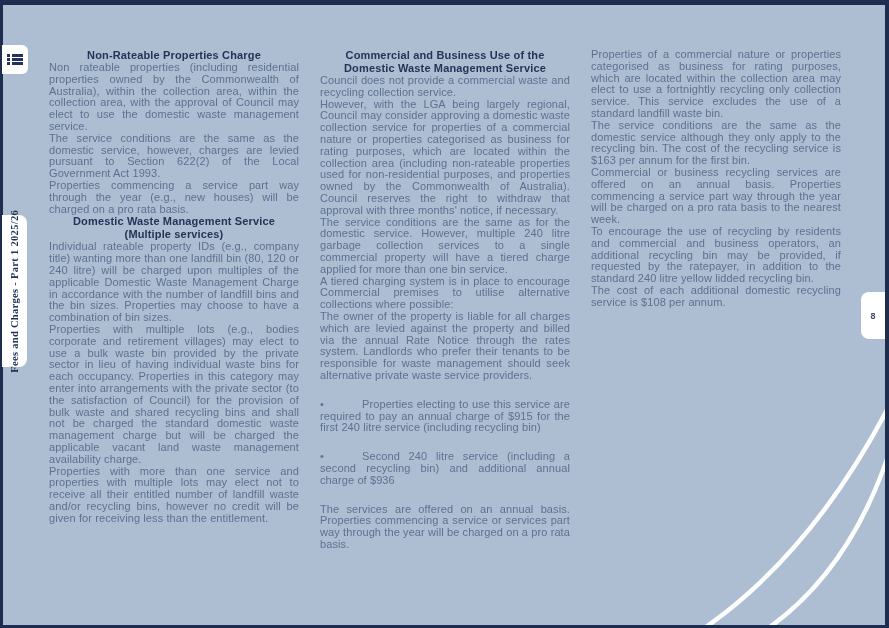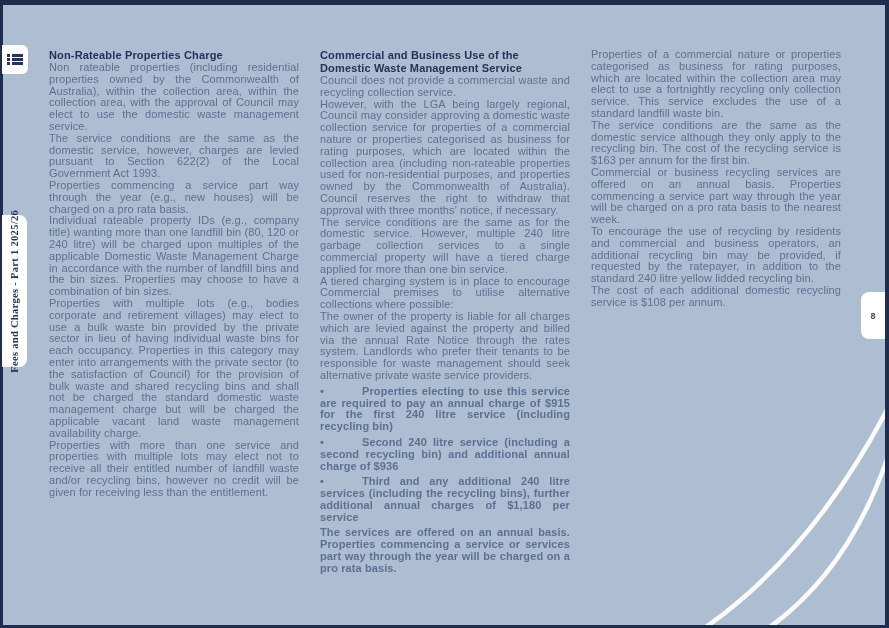--- a/index.html
+++ b/index.html
@@ -14,31 +14,31 @@
   }
   .curves{position:absolute;left:0;top:0;width:100%;height:100%;pointer-events:none;}
   
   .columns{
     position:absolute;left:46px;top:44px;
     display:flex;gap:21px;
   }
   .col{width:250px;}
   .block{}
   .col .block:first-child{margin-top:0;}
-  .block.flush{margin-top:4px;font-weight:bold;}
+  .block.flush{margin-top:17px;}
   .block.space-large{margin-top:34px;}
   .block p{
     margin:0;
     font-size:11px;line-height:11.8px;
     color:#5e7091;
     text-align:justify;
     letter-spacing:0.1px;
   }
   .block.heading p{
-    text-align:left;
+    text-align:center;
     font-weight:bold;
     font-size:11px;line-height:13px;
     color:#233457;
     letter-spacing:0.15px;
   }
   .marker{display:inline-block;width:42px;}
   
   .menu-btn{
     position:absolute;left:-1px;top:40px;width:26px;height:29px;
     background:#ffffff;border-radius:0 6px 6px 0;
@@ -110,20 +110,23 @@
         <div class="block heading">
           <p>Non-Rateable Properties Charge</p>
         </div>
         <div class="block text">
           <p>Non rateable properties (including residential properties owned by the Commonwealth of Australia), within the collection area, within the collection area, with the approval of Council may elect to use the domestic waste management service.</p>
           <p>The service conditions are the same as the domestic service, however, charges are levied pursuant to Section 622(2) of the Local Government Act 1993.</p>
         </div>
         <div class="block text">
           <p>Properties commencing a service part way through the year (e.g., new houses) will be charged on a pro rata basis.</p>
         </div>
+        <div class="block heading">
+          <p>Domestic Waste Management Service (Multiple services)</p>
+        </div>
         <div class="block text">
           <p>Individual rateable property IDs (e.g., company title) wanting more than one landfill bin (80, 120 or 240 litre) will be charged upon multiples of the applicable Domestic Waste Management Charge in accordance with the number of landfill bins and the bin sizes. Properties may choose to have a combination of bin sizes.</p>
         </div>
         <div class="block text">
           <p>Properties with multiple lots (e.g., bodies corporate and retirement villages) may elect to use a bulk waste bin provided by the private sector in lieu of having individual waste bins for each occupancy. Properties in this category may enter into arrangements with the private sector (to the satisfaction of Council) for the provision of bulk waste and shared recycling bins and shall not be charged the standard domestic waste management charge but will be charged the applicable vacant land waste management availability charge.</p>
           <p>Properties with more than one service and properties with multiple lots may elect not to receive all their entitled number of landfill waste and/or recycling bins, however no credit will be given for receiving less than the entitlement.</p>
         </div>
       </div>
     <div class="col">
         <div class="block heading">
@@ -137,23 +140,20 @@
           <p>The service conditions are the same as for the domestic service. However, multiple 240 litre garbage collection services to a single commercial property will have a tiered charge applied for more than one bin service.</p>
           <p>A tiered charging system is in place to encourage Commercial premises to utilise alternative collections where possible:</p>
           <p>The owner of the property is liable for all charges which are levied against the property and billed via the annual Rate Notice through the rates system. Landlords who prefer their tenants to be responsible for waste management should seek alternative private waste service providers.</p>
         </div>
         <div class="block bullet flush">
           <p><span class="marker">•</span>Properties electing to use this service are required to pay an annual charge of $915 for the first 240 litre service (including recycling bin)</p>
         </div>
         <div class="block bullet flush">
           <p><span class="marker">•</span>Second 240 litre service (including a second recycling bin) and additional annual charge of $936</p>
         </div>
-        <div class="block bullet flush">
-          <p><span class="marker">•</span>Third and any additional 240 litre services (including the recycling bins), further additional annual charges of $1,180 per service</p>
-        </div>
         <div class="block text flush">
           <p>The services are offered on an annual basis. Properties commencing a service or services part way through the year will be charged on a pro rata basis.</p>
         </div>
       </div>
     <div class="col">
         <div class="block text">
           <p>Properties of a commercial nature or properties categorised as business for rating purposes, which are located within the collection area may elect to use a fortnightly recycling only collection service. This service excludes the use of a standard landfill waste bin.</p>
           <p>The service conditions are the same as the domestic service although they only apply to the recycling bin. The cost of the recycling service is $163 per annum for the first bin.</p>
           <p>Commercial or business recycling services are offered on an annual basis. Properties commencing a service part way through the year will be charged on a pro rata basis to the nearest week.</p>
         </div>

